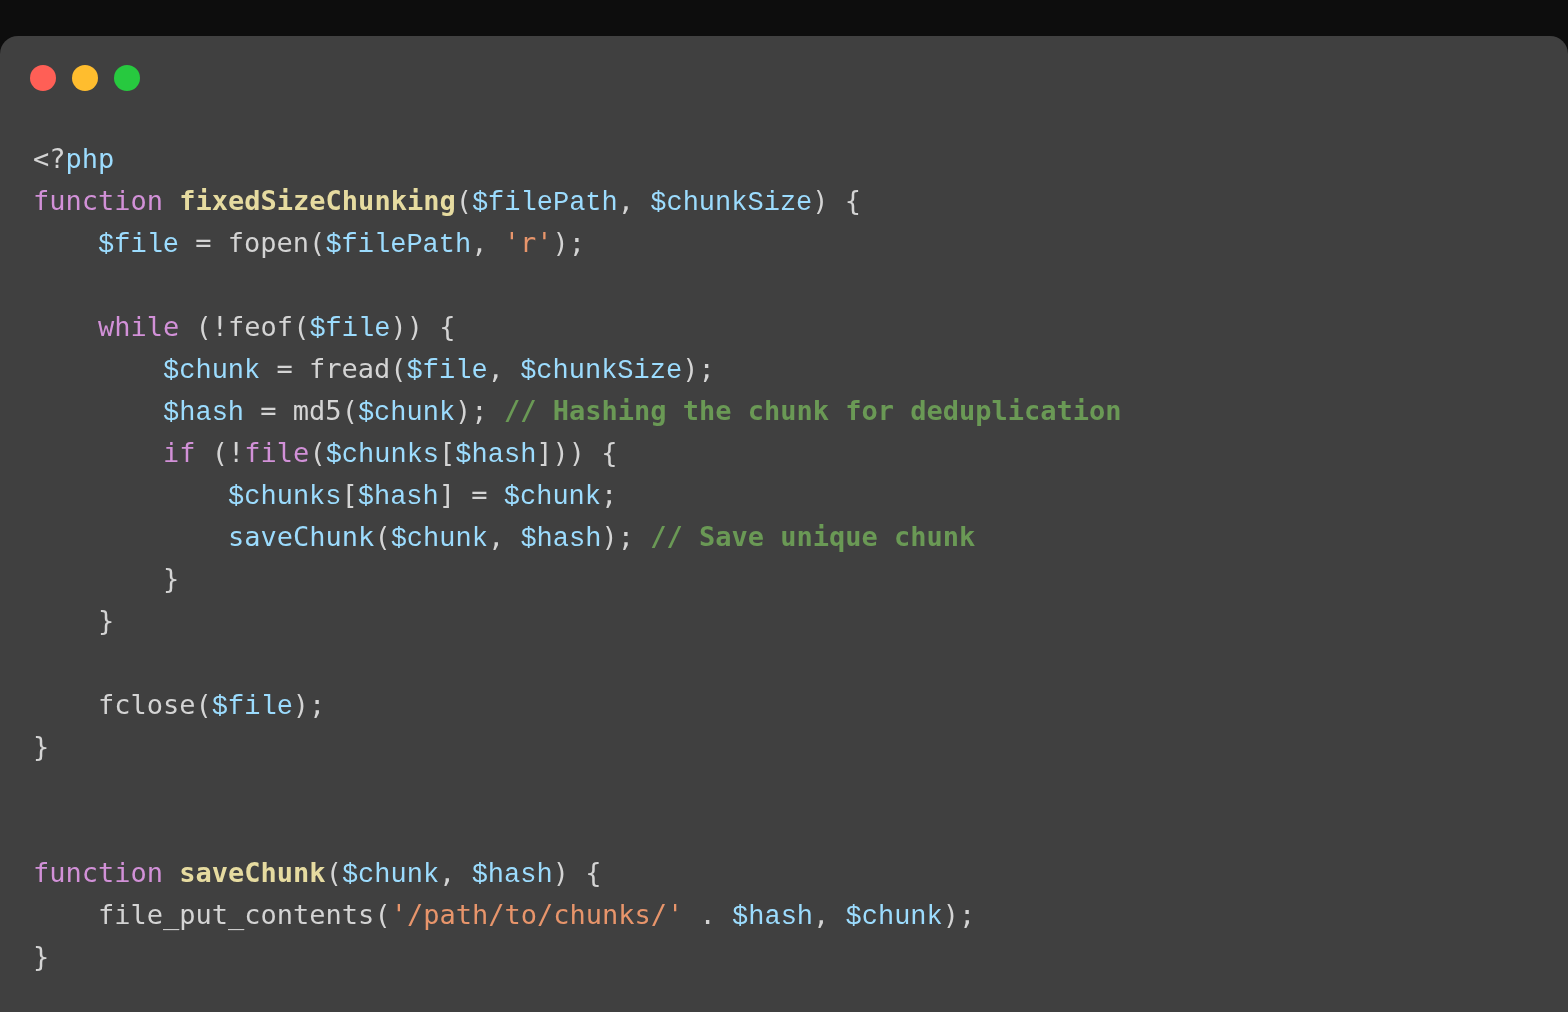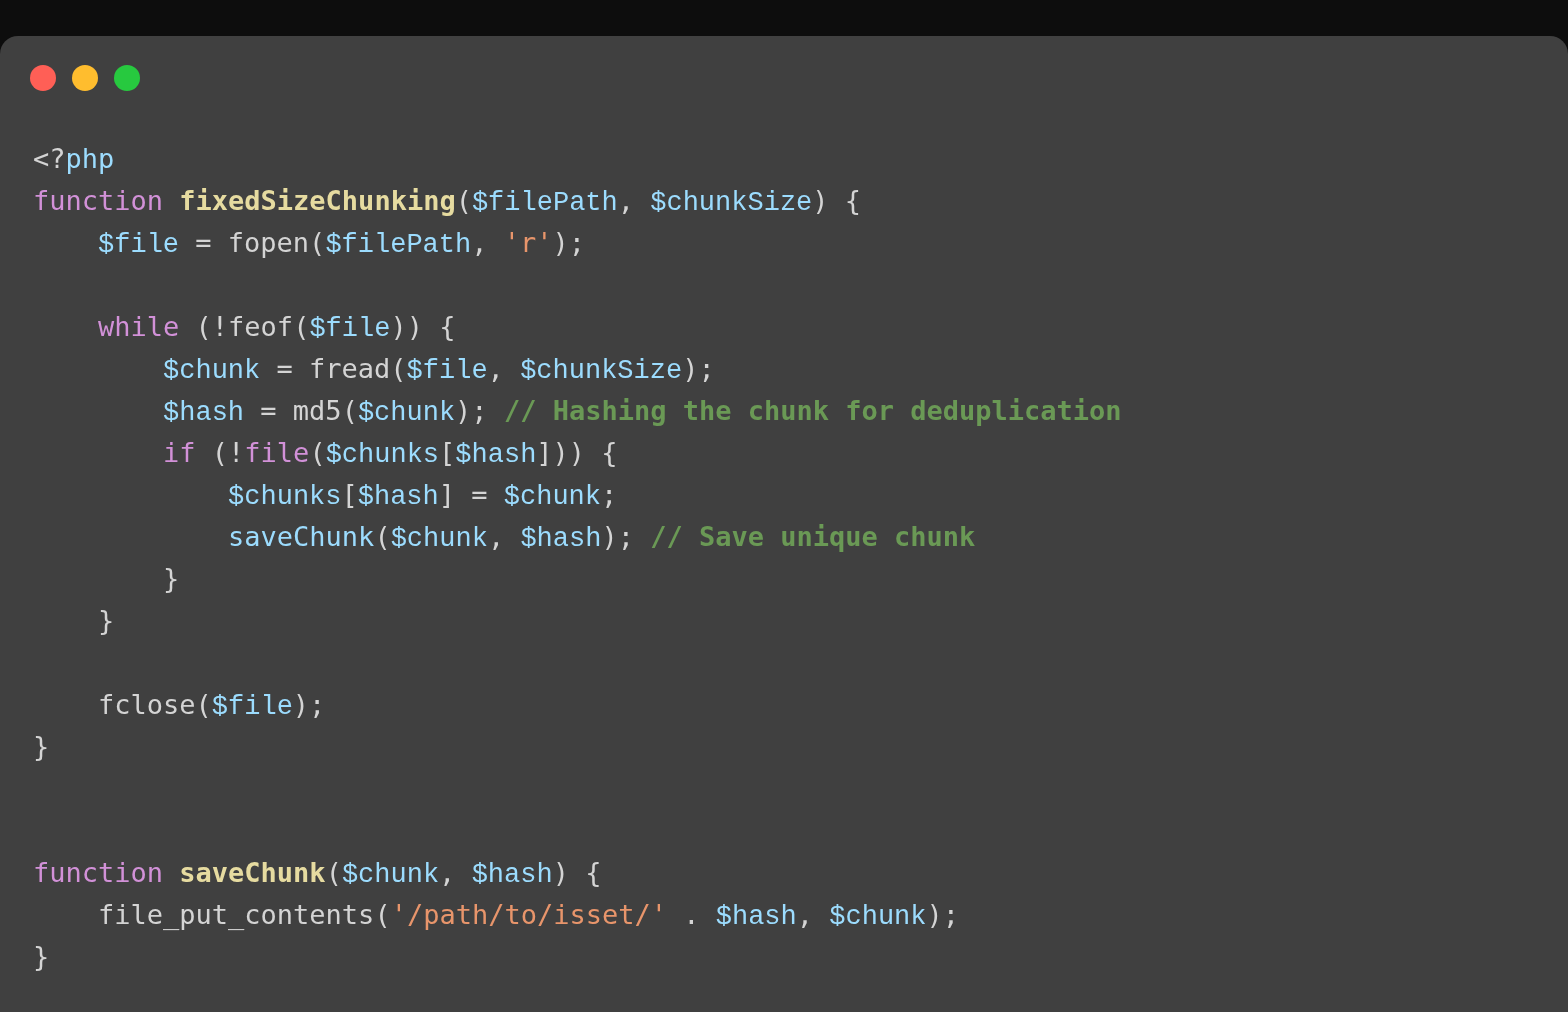--- a/index.html
+++ b/index.html
@@ -100,17 +100,17 @@
       <div class="line"><span class="t-plain">            </span><span class="t-var">$chunks</span><span class="t-punct">[</span><span class="t-var">$hash</span><span class="t-punct">] = </span><span class="t-var">$chunk</span><span class="t-punct">;</span></div>
       <div class="line"><span class="t-plain">            </span><span class="t-fncall">saveChunk</span><span class="t-punct">(</span><span class="t-var">$chunk</span><span class="t-punct">, </span><span class="t-var">$hash</span><span class="t-punct">); </span><span class="t-comment">// Save unique chunk</span></div>
       <div class="line"><span class="t-punct">        }</span></div>
       <div class="line"><span class="t-punct">    }</span></div>
       <div class="line blank">&nbsp;</div>
       <div class="line"><span class="t-plain">    </span><span class="t-builtin">fclose</span><span class="t-punct">(</span><span class="t-var">$file</span><span class="t-punct">);</span></div>
       <div class="line"><span class="t-punct">}</span></div>
       <div class="line blank">&nbsp;</div>
       <div class="line blank">&nbsp;</div>
       <div class="line"><span class="t-kw">function</span><span class="t-plain"> </span><span class="t-fnname">saveChunk</span><span class="t-punct">(</span><span class="t-var">$chunk</span><span class="t-punct">, </span><span class="t-var">$hash</span><span class="t-punct">) {</span></div>
-      <div class="line"><span class="t-plain">    </span><span class="t-builtin">file_put_contents</span><span class="t-punct">(</span><span class="t-str">'/path/to/isset/'</span><span class="t-punct"> . </span><span class="t-var">$hash</span><span class="t-punct">, </span><span class="t-var">$chunk</span><span class="t-punct">);</span></div>
+      <div class="line"><span class="t-plain">    </span><span class="t-builtin">file_put_contents</span><span class="t-punct">(</span><span class="t-str">'/path/to/chunks/'</span><span class="t-punct"> . </span><span class="t-var">$hash</span><span class="t-punct">, </span><span class="t-var">$chunk</span><span class="t-punct">);</span></div>
       <div class="line"><span class="t-punct">}</span></div>
     </div>
 
 </div>
 
 </body></html>

